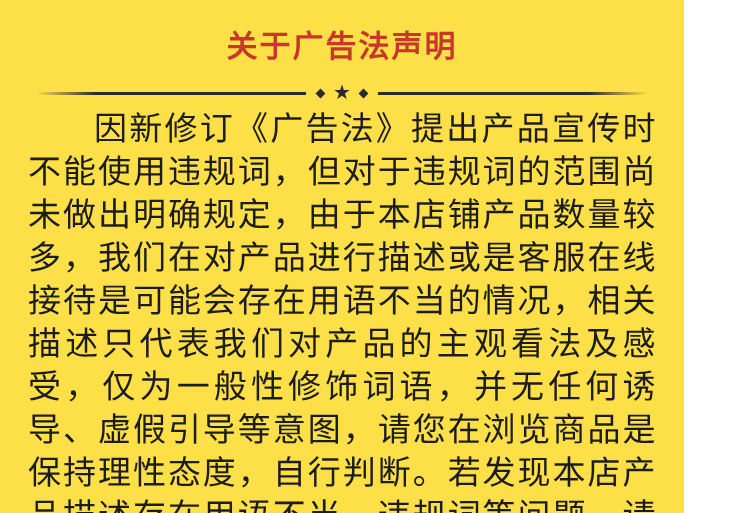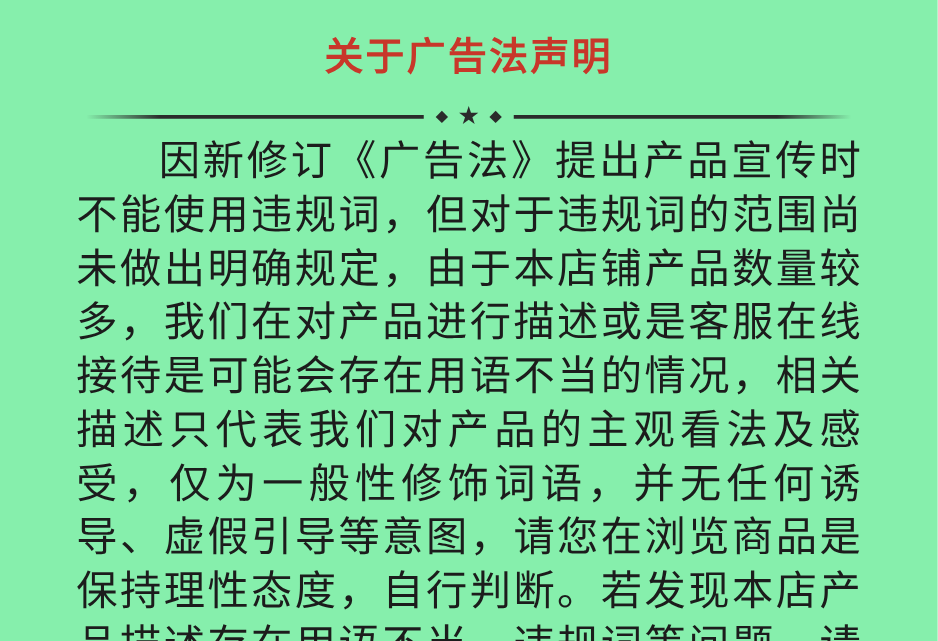--- a/index.html
+++ b/index.html
@@ -9,24 +9,24 @@
   body {
     width: 750px;
     height: 513px;
     background: #ffffff;
     font-family: "DejaVu Sans", "Liberation Sans", sans-serif;
     overflow: hidden;
   }
 
   .notice-card {
     position: relative;
-    width: 750px;
+    width: 684px;
     height: 513px;
     box-sizing: border-box;
-    background: #86efac;
+    background: #fde047;
     display: flex;
     flex-direction: column;
     align-items: center;
   }
 
   .notice-title {
     margin-top: 28px;
     font-size: 31px;
     font-weight: bold;
     letter-spacing: 2px;

